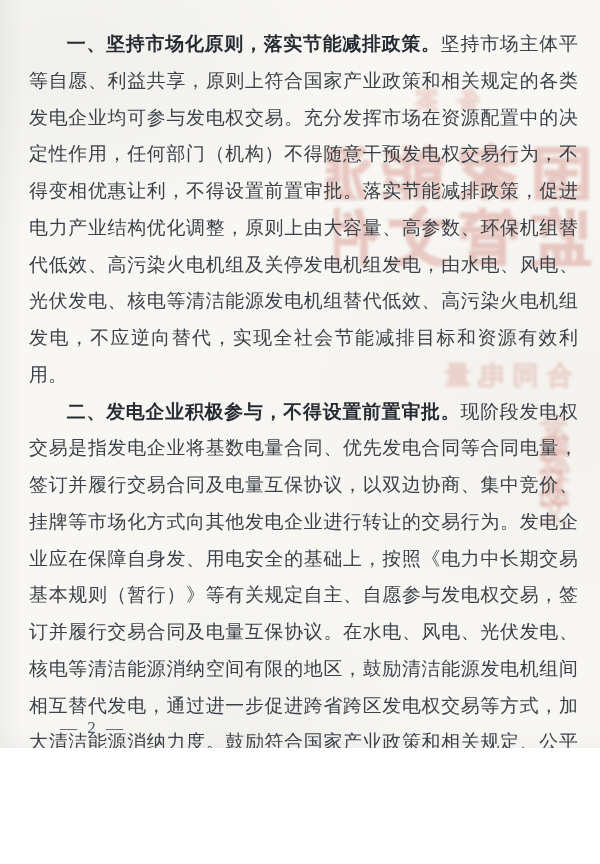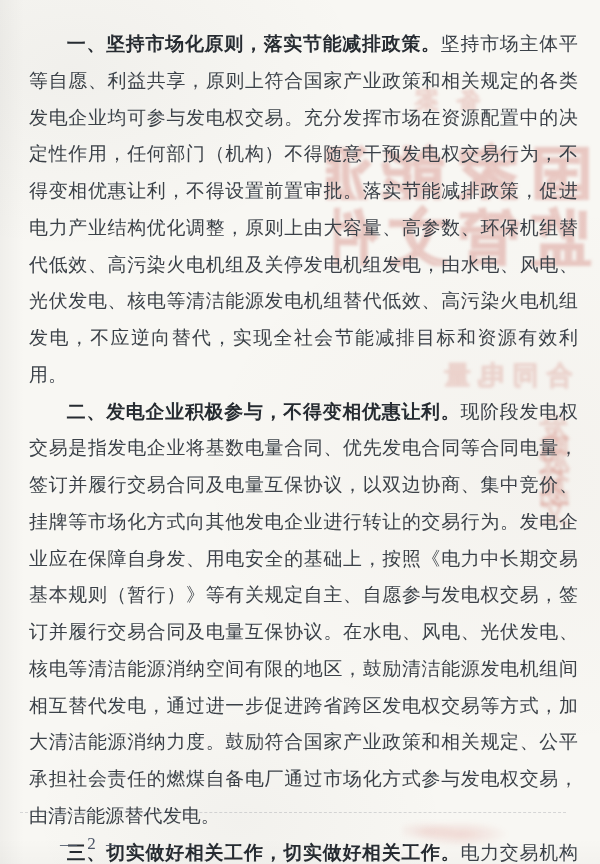--- a/index.html
+++ b/index.html
@@ -8,21 +8,21 @@
   }
   body {
     width: 600px;
     height: 864px;
     overflow: hidden;
     font-family: "Liberation Serif", "DejaVu Serif", serif;
   }
   .sheet {
     position: relative;
     width: 600px;
-    height: 864px;
+    height: 748px;
     background:
       radial-gradient(ellipse 420px 260px at 12% 8%, rgba(60,60,60,0.04), rgba(0,0,0,0) 70%),
       radial-gradient(ellipse 500px 400px at 90% 55%, rgba(120,90,80,0.03), rgba(0,0,0,0) 70%),
       radial-gradient(ellipse 300px 200px at 40% 95%, rgba(60,60,60,0.03), rgba(0,0,0,0) 70%),
       linear-gradient(90deg, rgba(0,0,0,0.035), rgba(0,0,0,0) 4%),
       linear-gradient(0deg, rgba(0,0,0,0.02), rgba(0,0,0,0) 3%),
       #f8f7f3;
     overflow: hidden;
   }
   
@@ -110,19 +110,19 @@
   <div class="bleed bleed-small-top">备案</div>
   <div class="bleed bleed-row-1">国家能源</div>
   <div class="bleed bleed-row-2">监管文件</div>
   <div class="bleed bleed-mid">合同电量</div>
   <div class="bleed bleed-col">发电权交易文</div>
   <div class="bleed-blob"></div>
   <div class="artifact-line"></div>
 
   <div class="text-block">
     <p><span class="lead">一、坚持市场化原则，落实节能减排政策。</span><span>坚持市场主体平等自愿、利益共享，原则上符合国家产业政策和相关规定的各类发电企业均可参与发电权交易。充分发挥市场在资源配置中的决定性作用，任何部门（机构）不得随意干预发电权交易行为，不得变相优惠让利，不得设置前置审批。落实节能减排政策，促进电力产业结构优化调整，原则上由大容量、高参数、环保机组替代低效、高污染火电机组及关停发电机组发电，由水电、风电、光伏发电、核电等清洁能源发电机组替代低效、高污染火电机组发电，不应逆向替代，实现全社会节能减排目标和资源有效利用。</span></p>
-    <p><span class="lead">二、发电企业积极参与，不得变相优惠让利。</span><span>现阶段发电权交易是指发电企业将基数电量合同、优先发电合同等合同电量，签订并履行交易合同及电量互保协议，以双边协商、集中竞价、挂牌等市场化方式向其他发电企业进行转让的交易行为。发电企业应在保障自身发、用电安全的基础上，按照《电力中长期交易基本规则（暂行）》等有关规定自主、自愿参与发电权交易，签订并履行交易合同及电量互保协议。在水电、风电、光伏发电、核电等清洁能源消纳空间有限的地区，鼓励清洁能源发电机组间相互替代发电，通过进一步促进跨省跨区发电权交易等方式，加大清洁能源消纳力度。鼓励符合国家产业政策和相关规定、公平承担社会责任的燃煤自备电厂通过市场化方式参与发电权交易，由清洁能源替代发电。</span></p>
+    <p><span class="lead">二、发电企业积极参与，不得设置前置审批。</span><span>现阶段发电权交易是指发电企业将基数电量合同、优先发电合同等合同电量，签订并履行交易合同及电量互保协议，以双边协商、集中竞价、挂牌等市场化方式向其他发电企业进行转让的交易行为。发电企业应在保障自身发、用电安全的基础上，按照《电力中长期交易基本规则（暂行）》等有关规定自主、自愿参与发电权交易，签订并履行交易合同及电量互保协议。在水电、风电、光伏发电、核电等清洁能源消纳空间有限的地区，鼓励清洁能源发电机组间相互替代发电，通过进一步促进跨省跨区发电权交易等方式，加大清洁能源消纳力度。鼓励符合国家产业政策和相关规定、公平承担社会责任的燃煤自备电厂通过市场化方式参与发电权交易，由清洁能源替代发电。</span></p>
     <p><span class="lead">三、切实做好相关工作，切实做好相关工作。</span><span>电力交易机构应根据相关规则组织开展各类发电权交易并编制年度、月度交易计划，</span></p>
   </div>
 
   <div class="page-number">— 2 —</div>
 
 </div>
 
 </body></html>

